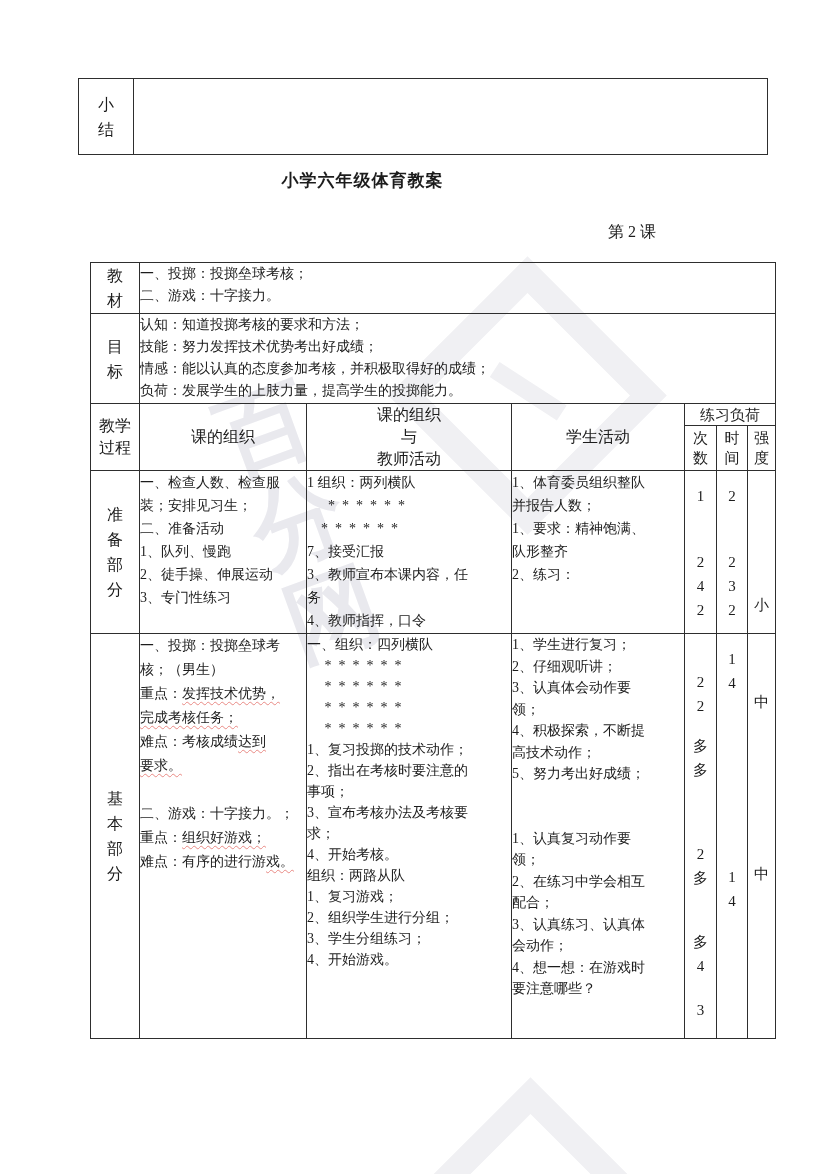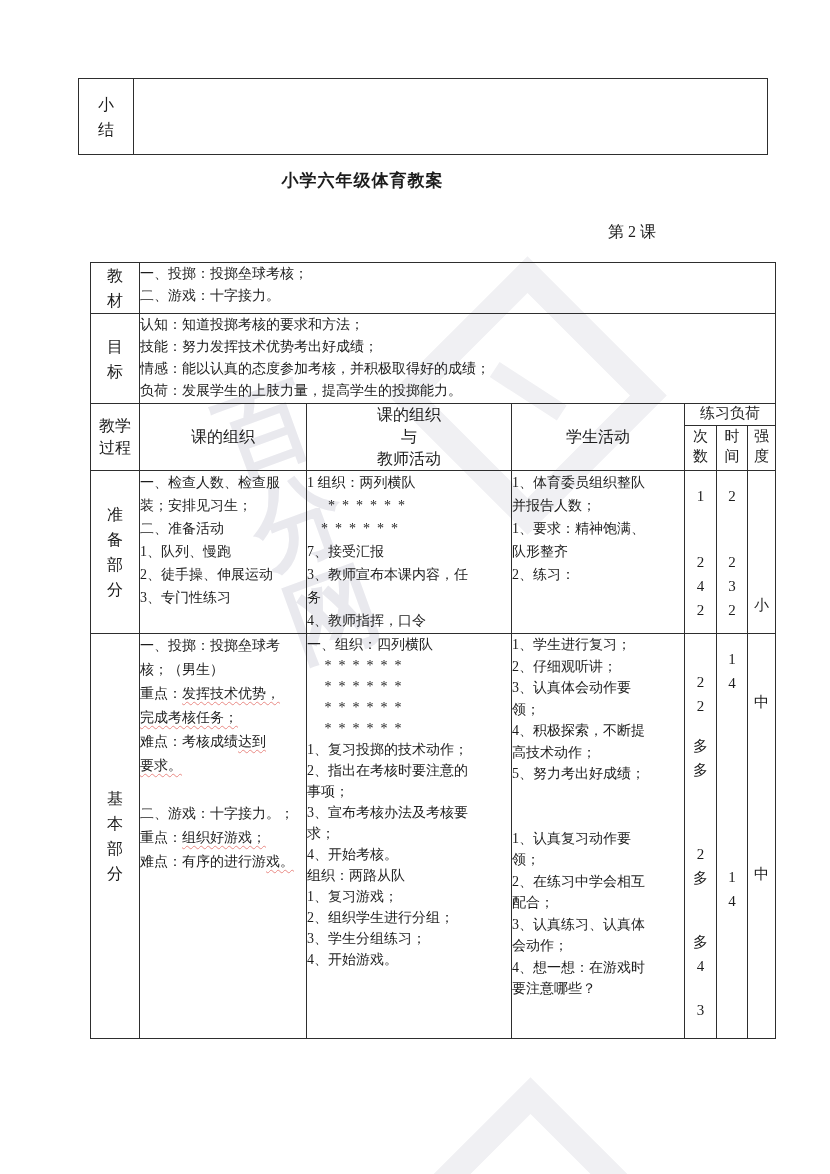--- a/index.html
+++ b/index.html
@@ -36,21 +36,21 @@
   .meta .m1{margin-right:16px;}
   .lesson{position:absolute;left:608px;top:222px;font-size:16px;z-index:1;}
   
   table.main{
     position:absolute;left:90px;top:262px;z-index:1;
     border-collapse:collapse;table-layout:fixed;width:685px;background:transparent;
   }
   table.main td{border:1.5px solid #2e2e2e;vertical-align:top;padding:0;}
   .vlabel{text-align:center;vertical-align:middle !important;font-size:16px;line-height:25px;white-space:pre-line;}
   .hdr{text-align:center;vertical-align:middle !important;font-size:16px;line-height:22px;white-space:pre-line;}
-  .hdr-small{text-align:center;vertical-align:middle !important;font-size:15px;line-height:20px;white-space:pre-line;font-family:Liberation Mono, monospace;}
+  .hdr-small{text-align:center;vertical-align:middle !important;font-size:15px;line-height:20px;white-space:pre-line;}
   .txt{font-size:14px;line-height:24px;padding:2px 4px 2px 7px;white-space:pre-wrap;}
   .txt-22{line-height:22px;padding-top:1px;}
   .txt-23{line-height:23px;}
   .basic-content{padding-top:88px;}
   .basic-org{line-height:21px;padding-top:52px;}
   .basic-stu{line-height:21.5px;padding-top:24px;margin-top:28px;}
   .wavy{
     text-decoration:underline;text-decoration-style:wavy;
     text-decoration-color:#e98a85;text-decoration-thickness:1px;text-underline-offset:3px;
   }

